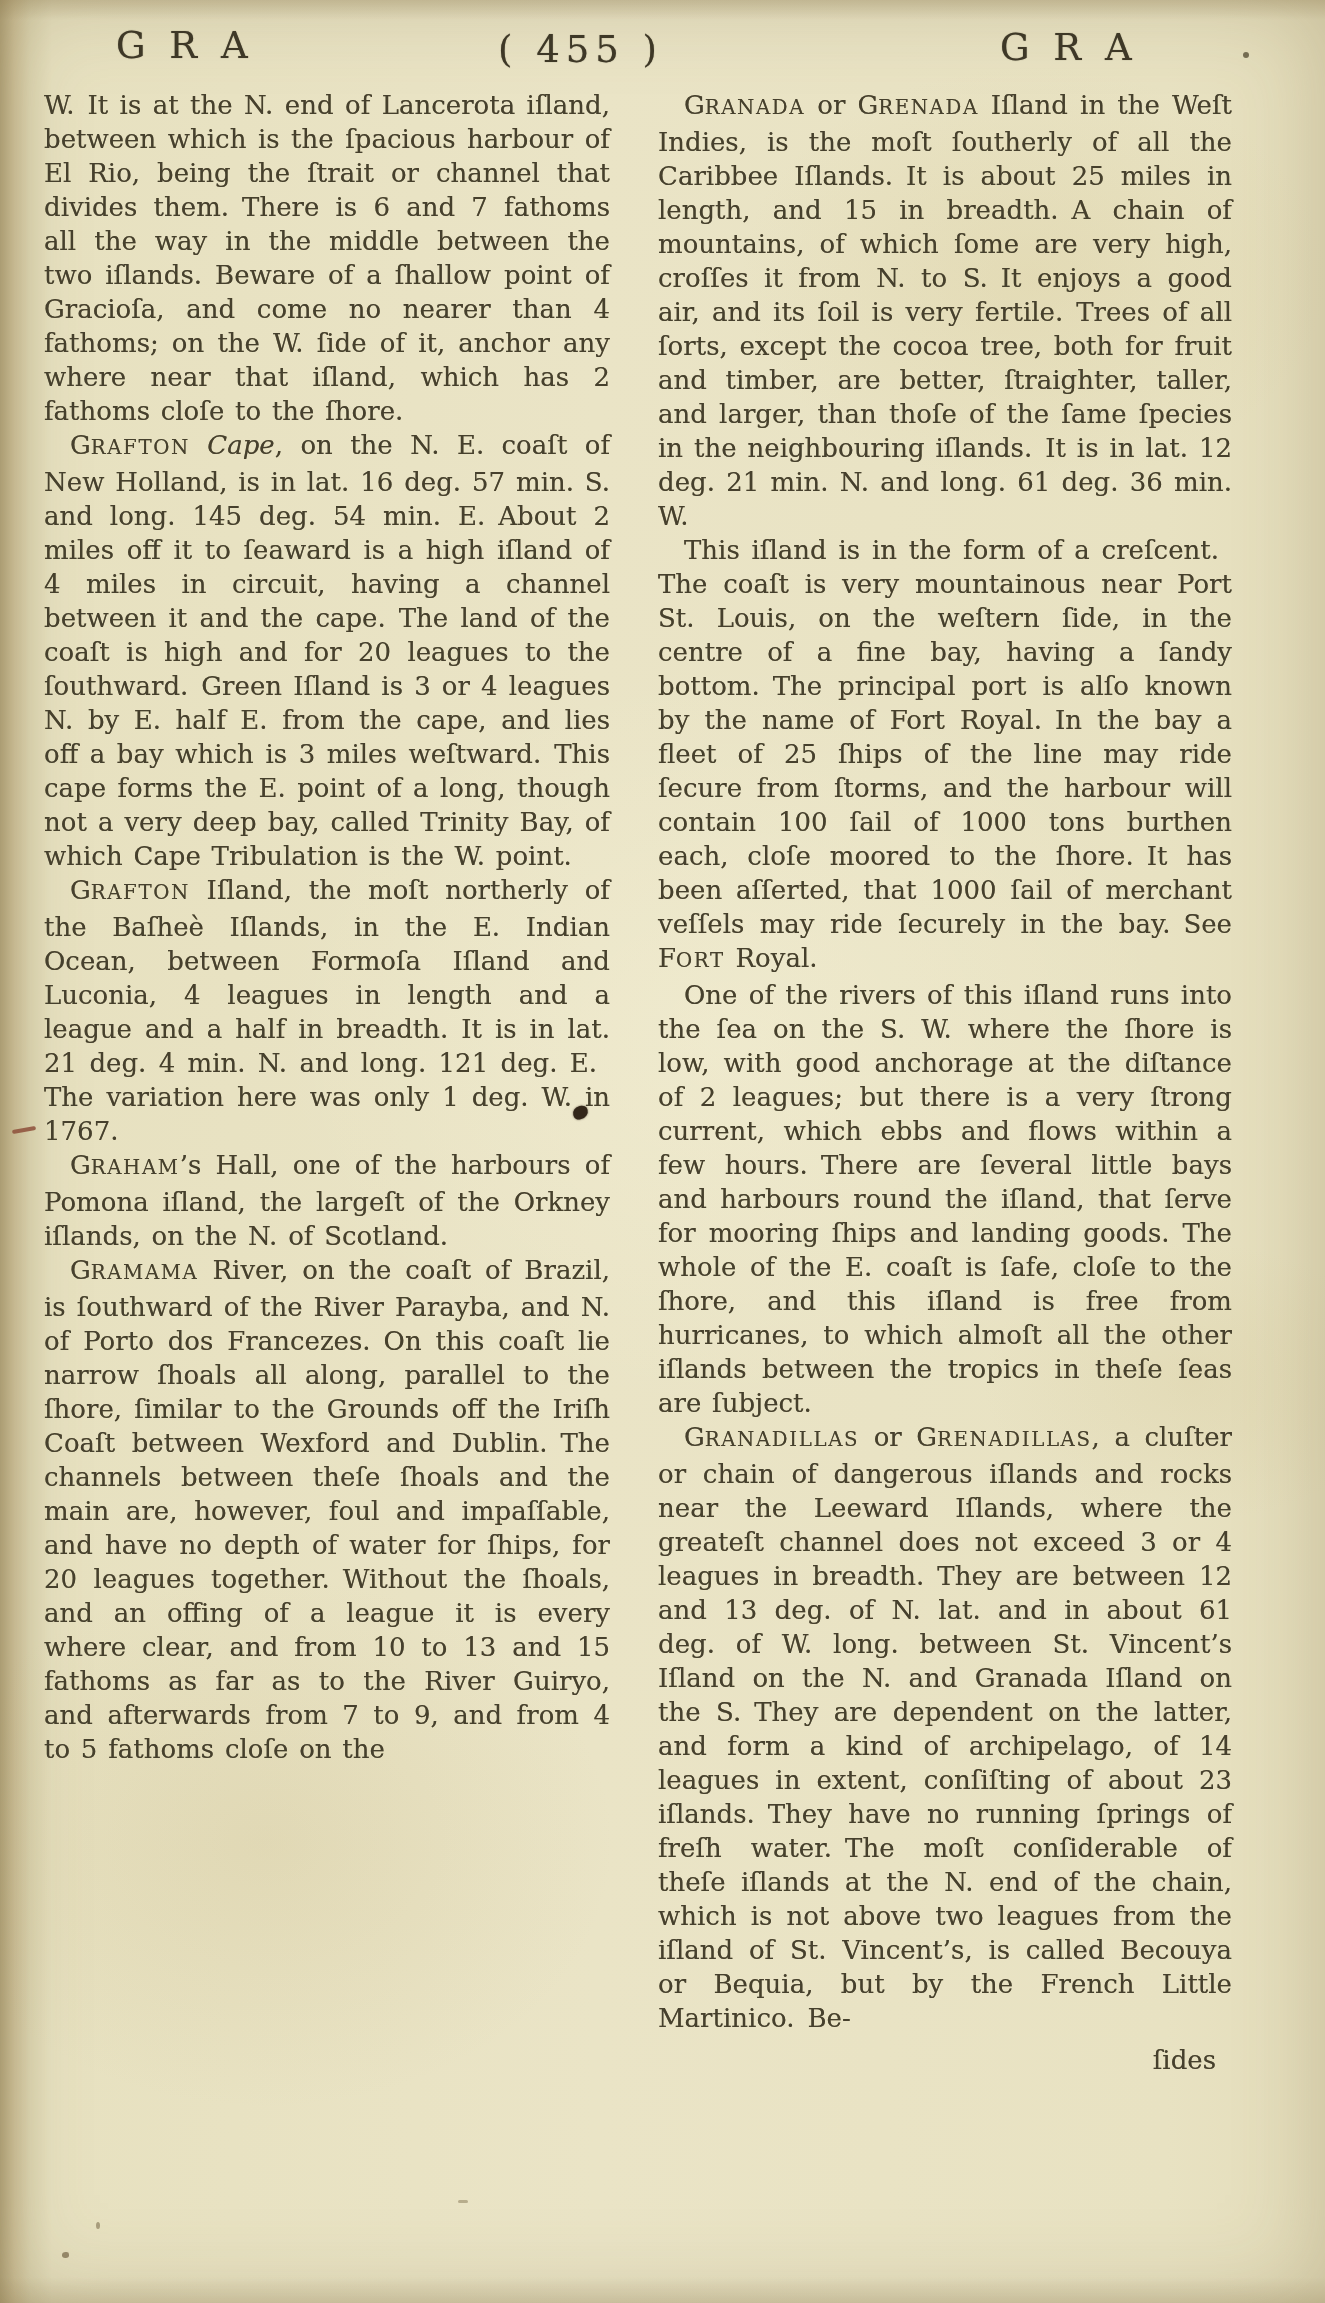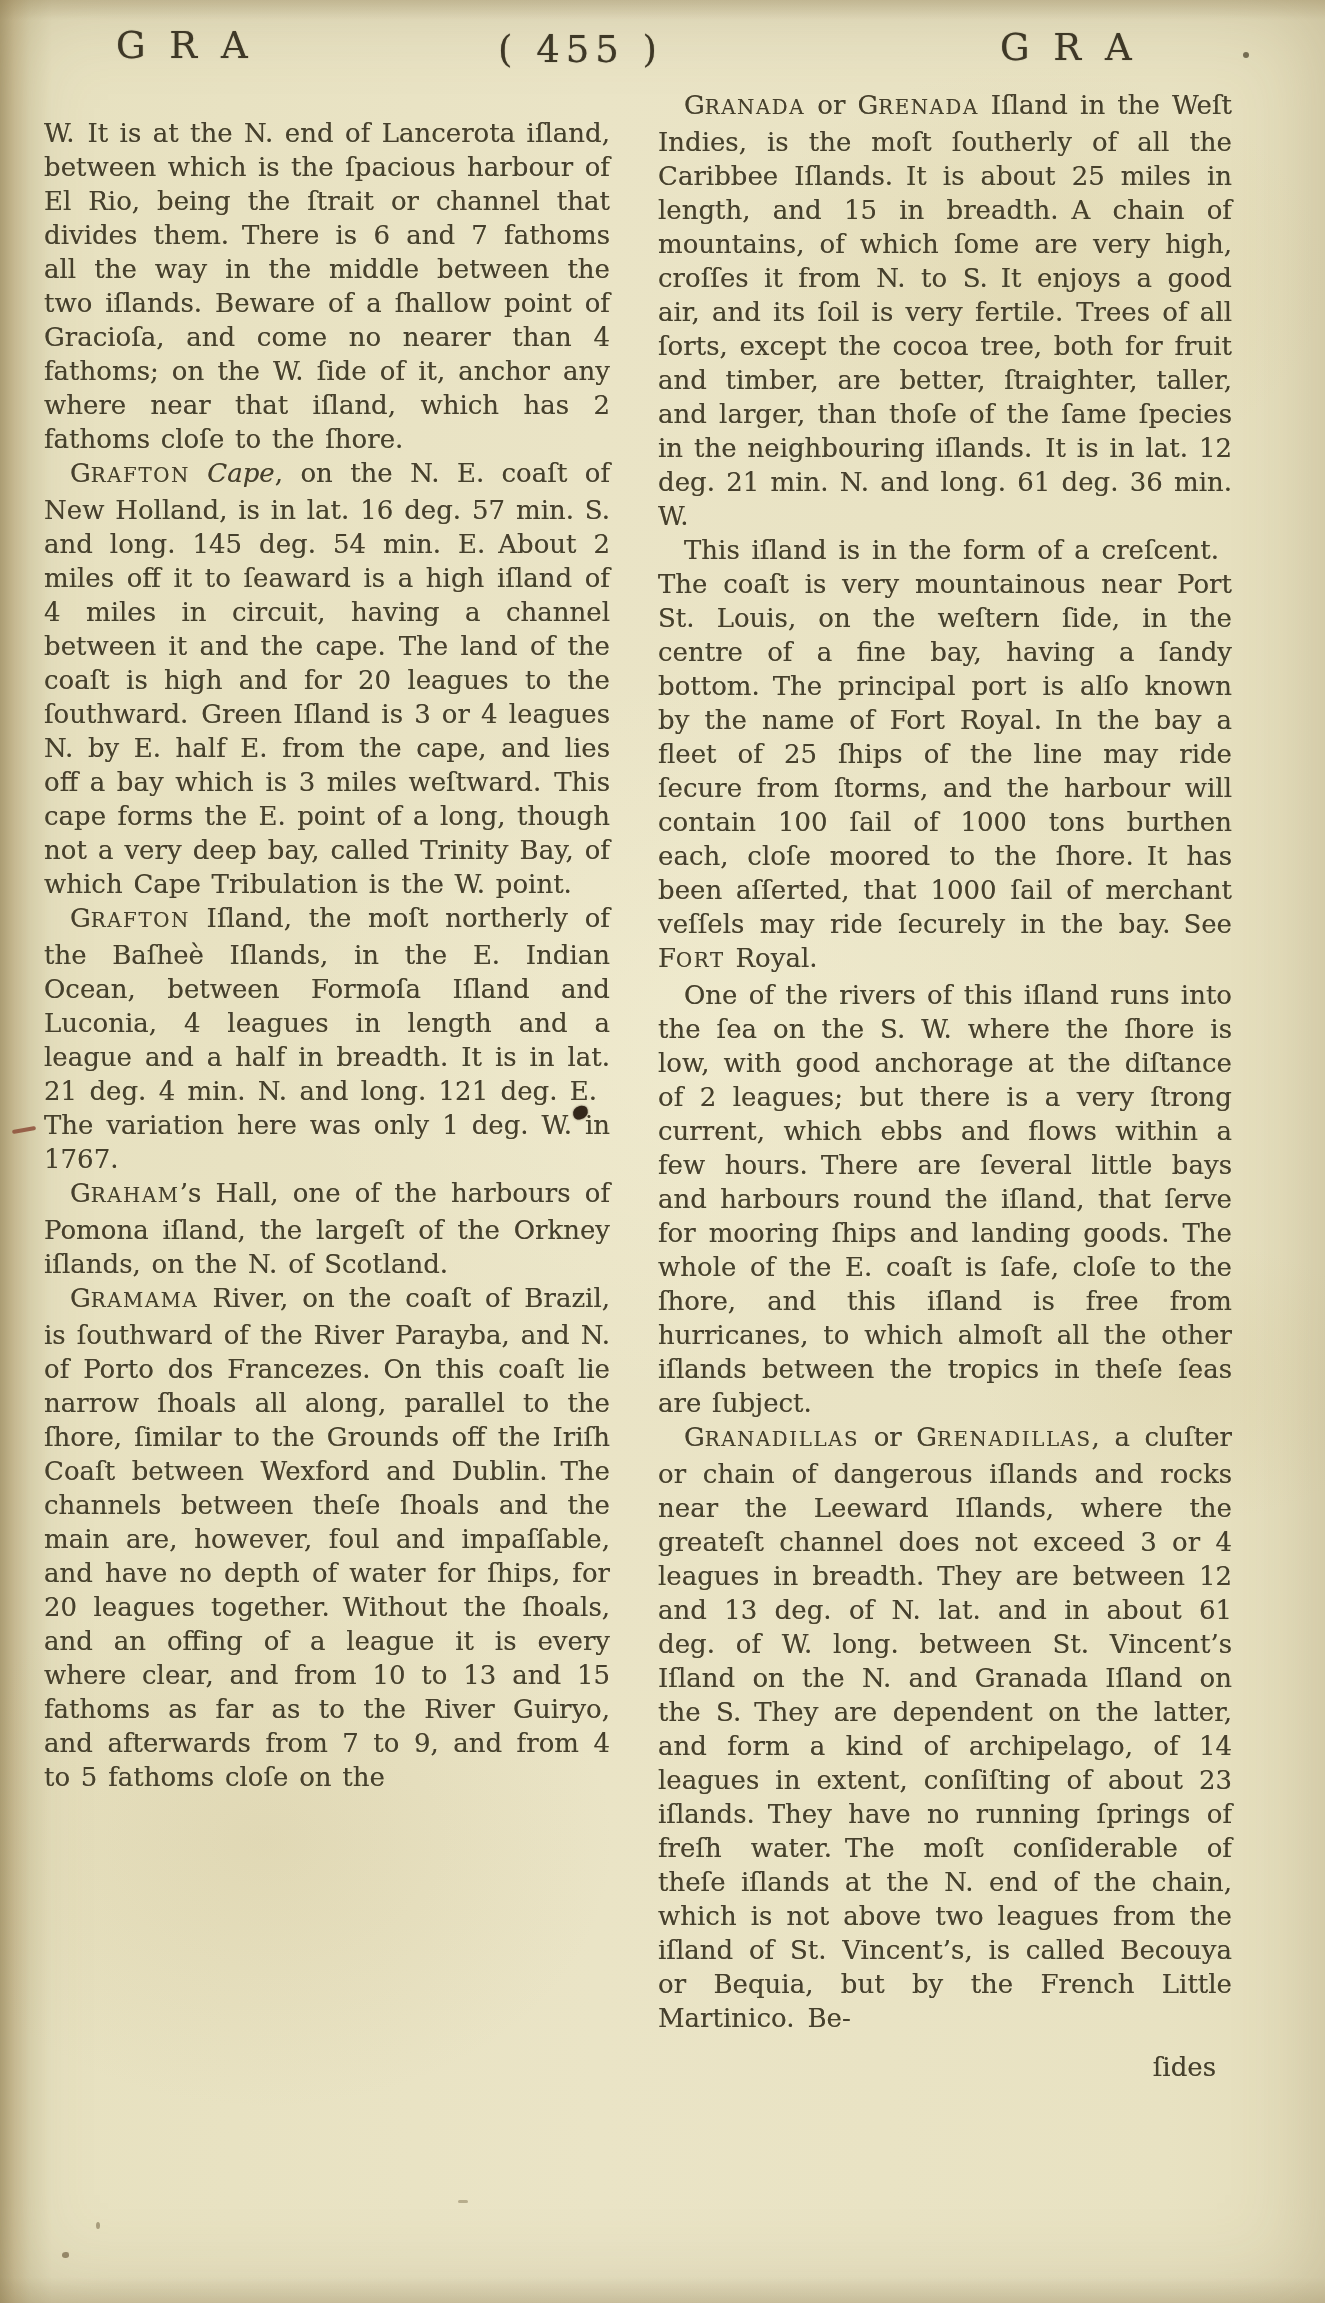--- a/index.html
+++ b/index.html
@@ -29,27 +29,27 @@
   .hdr-page{left:498px;top:4px;letter-spacing:3px;}
   .hdr-right{left:1000px;top:2px;}
   .col{
     position:absolute;top:88px;
     font-size:26px;line-height:34px;
     color:#46402d;
     text-align:justify;
     word-spacing:2.5px;
     text-shadow:0 0 0.5px rgba(70,60,35,0.55);
   }
-  .col-left{left:44px;width:566px;margin-top:28px;}
+  .col-left{left:44px;width:566px;}
   .col-right{left:658px;width:574px;}
   .para{margin:0;}
   .para.indent{text-indent:26px;}
   .run-sc{font-size:0.76em;letter-spacing:1.6px;}
   .run-i{font-style:italic;}
-  .catchword{text-align:right;padding-right:16px;margin-top:15px;}
+  .catchword{text-align:right;padding-right:16px;margin-top:8px;}
   .stain{position:absolute;border-radius:50%;}
   .blot{
     left:573px;top:1106px;width:15px;height:13px;
     background:#33271a;border-radius:55% 45% 60% 40%;
     transform:rotate(-15deg);
     box-shadow:0 0 2px rgba(51,39,26,0.8);
   }
   .red-dash{
     left:12px;top:1128px;width:24px;height:4px;
     background:#8d4f39;border-radius:2px;

